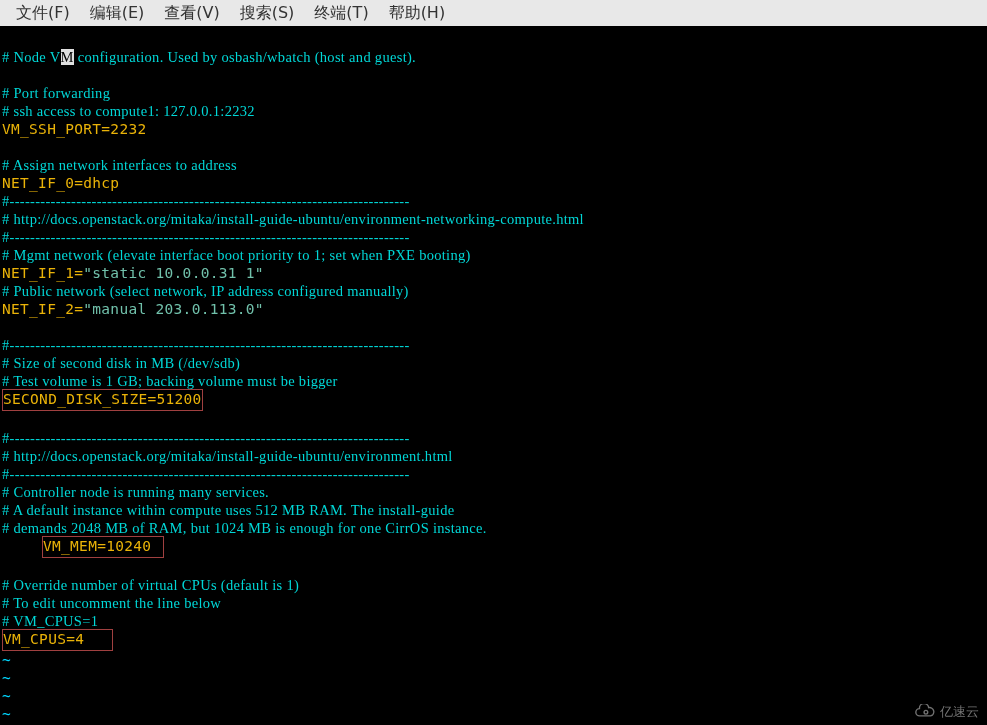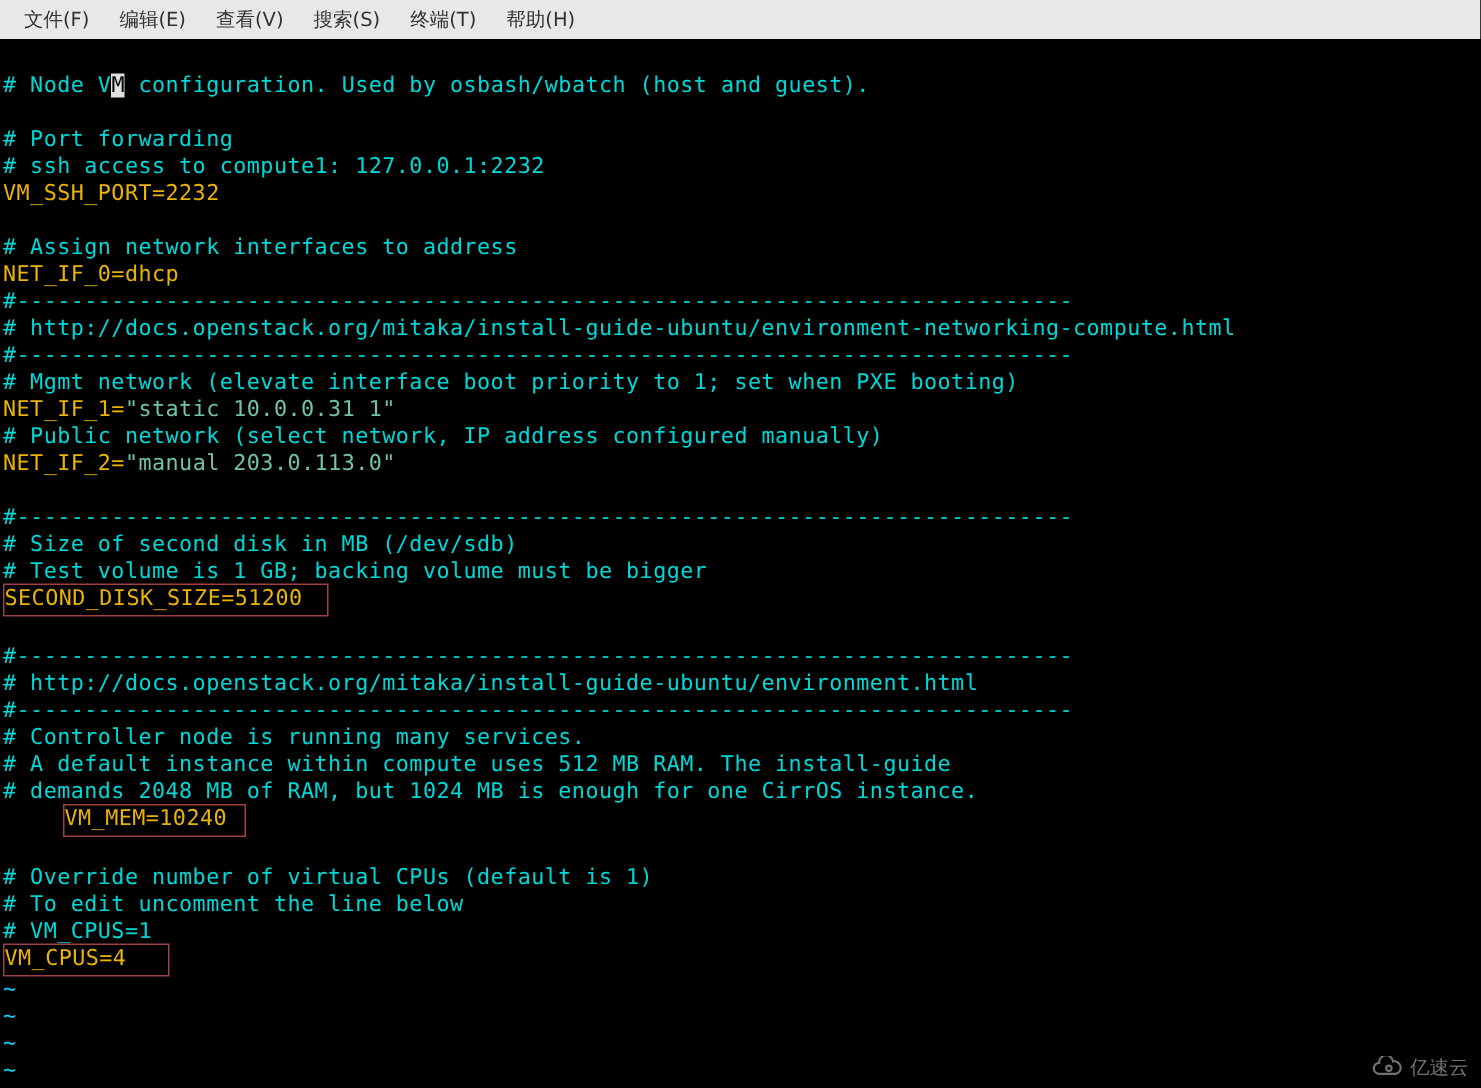--- a/index.html
+++ b/index.html
@@ -18,55 +18,56 @@
       position: relative;
     }
     .menubar {
       background: #e8e8e8;
       color: #333333;
       height: 26px;
       display: flex;
       align-items: center;
       padding: 0 6px;
       font-family: "DejaVu Sans", "Arial", sans-serif;
-      font-size: 13px;
+      font-size: 16px;
       gap: 0;
     }
     .menu-item {
       padding: 4px 10px;
       cursor: pointer;
     }
     .terminal {
       background: #000000;
       padding: 4px 2px;
       line-height: 18px;
       white-space: pre;
       font-family: "DejaVu Sans Mono", "Consolas", monospace;
       letter-spacing: 0.3px;
     }
     .comment {
       color: #00d7d7;
+      font-family: Liberation Serif, serif;
     }
     .normal {
       color: #eab308;
     }
     .string {
       color: #71c1ab;
     }
     .tilde {
       color: #00d7ff;
     }
     .cursor-line .cursor {
       background: #e0e0e0;
       color: #000000;
     }
     .box1 {
       border: 1px solid #a04040;
       display: inline-block;
-      padding-right: 16px;
+      padding-right: 0;
       padding-bottom: 2px;
       margin-top: -1px;
     }
     .box2 {
       border: 1px solid #a04040;
       display: inline-block;
       padding-right: 12px;
       padding-bottom: 2px;
       margin-top: -1px;
       margin-left: 40px;

